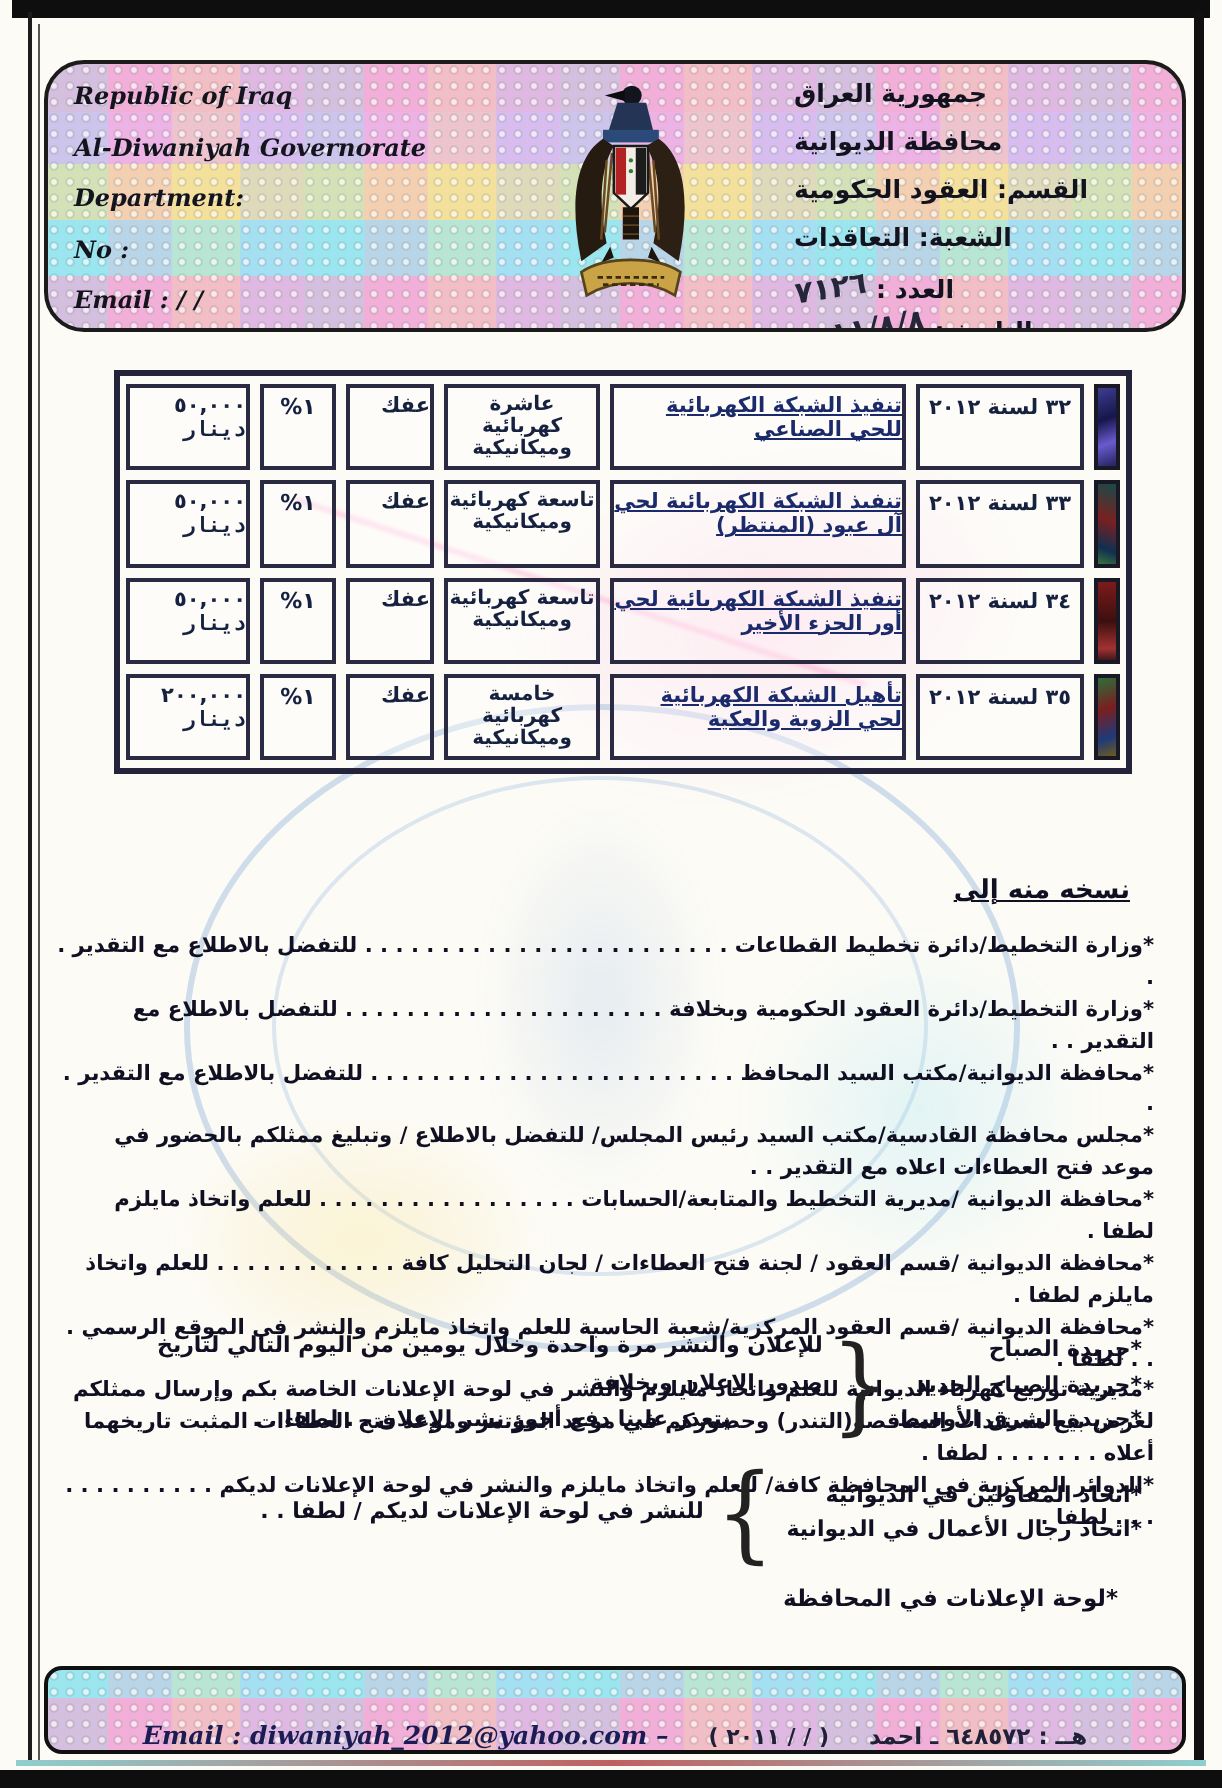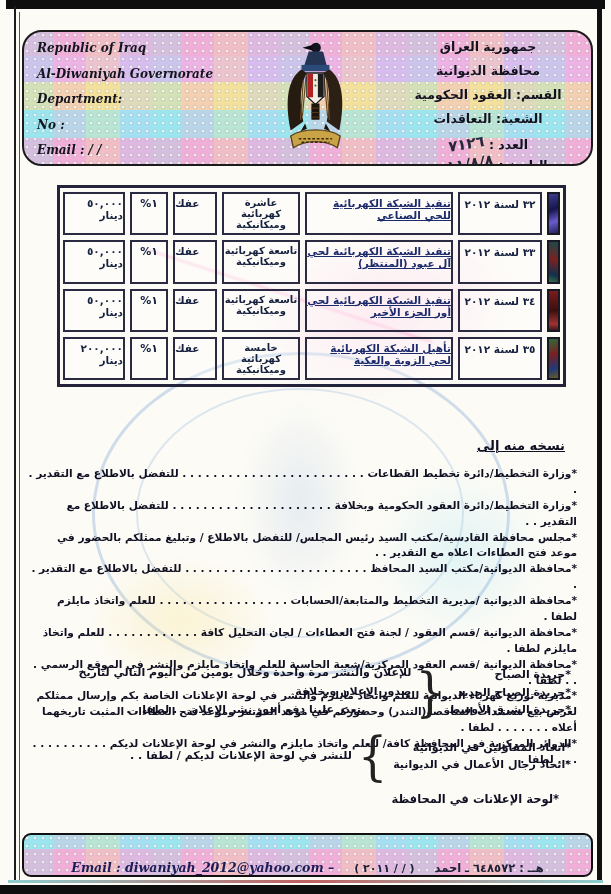--- a/index.html
+++ b/index.html
@@ -26,21 +26,21 @@
         rgba(252,224,132,.50) 62px 96px, rgba(162,192,250,.42) 96px 128px);
     background-size:8px 8px,auto,auto;
   }
   
   .header-box{position:absolute;left:22px;top:30px;width:571px;height:136px;
       border:2px solid #1b1b1b;border-radius:20px;overflow:hidden;display:flex;box-sizing:border-box;}
   .hdr-en{width:196px;padding:9px 0 0 13px;font-family:"DejaVu Serif",serif;
       font-style:italic;font-weight:bold;font-size:12px;color:#14141e;}
   .hdr-en div{margin-bottom:11.5px;white-space:nowrap;}
   .hdr-emblem{flex:1;display:flex;justify-content:center;align-items:flex-start;padding-top:7px;}
-  .hdr-ar{width:182px;padding:7px 12px 0 0;direction:rtl;text-align:center;
+  .hdr-ar{width:182px;padding:7px 12px 0 0;direction:rtl;text-align:left;
       font-weight:bold;font-size:12.5px;color:#131320;}
   .hdr-ar .ar-line{margin-bottom:9px;white-space:nowrap;}
   .ar-meta{margin-bottom:0;white-space:nowrap;height:21px;}
   .handwrite{display:inline-block;direction:ltr;unicode-bidi:isolate;
       transform:rotate(-9deg) skewX(-7deg);font-size:15px;font-weight:600;color:#26263a;}
   
   .tender-table{position:absolute;left:57px;top:185px;width:509px;height:202px;
       border:3px solid #23233c;box-sizing:border-box;direction:rtl;padding:4px 3px;
       display:flex;flex-direction:column;gap:5px;}
   .t-row{flex:1;display:flex;gap:5px;}
@@ -48,24 +48,24 @@
       font-size:10px;font-weight:bold;color:#16213f;background:rgba(255,255,255,.35);overflow:hidden;}
   .c-strip{width:13px;padding:0;border-color:#191926;}
   .s0{background:linear-gradient(160deg,#3d3d90,#16164c 40%,#6a5acd 70%,#23235e);}
   .s1{background:linear-gradient(200deg,#174a4a,#7a2020 45%,#103050 80%,#3a7040);}
   .s2{background:linear-gradient(180deg,#7c1b1b,#3c0f0f 50%,#a23232 85%,#401818);}
   .s3{background:linear-gradient(160deg,#2c6e3a,#7a1f1f 40%,#1f3a7a 75%,#6e5a1f);}
   .c-id{width:84px;text-align:center;font-size:10.5px;padding-top:4px;}
   .c-desc{flex:1;text-align:right;font-size:10.5px;color:#1b2a6b;padding-top:3px;}
   .c-desc span{text-decoration:underline;}
   .c-grade{width:78px;text-align:center;font-size:10px;padding-top:3px;}
-  .c-dist{width:44px;text-align:left;font-size:10.5px;padding-top:3px;}
+  .c-dist{width:44px;text-align:right;font-size:10.5px;padding-top:3px;}
   .c-pct{width:38px;text-align:center;direction:ltr;font-size:11px;padding-top:3px;}
   .c-amt{width:62px;text-align:right;font-size:10.5px;padding-top:3px;}
-  .amt-cur{}
+  .amt-cur{font-family:Liberation Mono, monospace;}
   
   .stamp-outer{position:absolute;left:92px;top:352px;width:412px;height:318px;
       border:3px solid rgba(120,162,212,.34);border-radius:50%;}
   .stamp-inner{position:absolute;left:136px;top:388px;width:324px;height:246px;
       border:2px solid rgba(120,162,212,.24);border-radius:50%;}
   .stamp-core{position:absolute;left:240px;top:400px;width:120px;height:200px;
       background:radial-gradient(closest-side,rgba(120,162,212,.16),transparent);filter:blur(4px);}
   .smudge{position:absolute;pointer-events:none;}
   .sm1{left:250px;top:225px;width:270px;height:170px;transform:rotate(-14deg);
       background:radial-gradient(closest-side,rgba(255,120,190,.20),transparent);filter:blur(6px);}
@@ -213,22 +213,22 @@
         <div class="amt-cur">دينار</div>
       </div>
     </div>
   </div>
 
 <div class="copy">
   <div class="copy-title">نسخه منه إلى</div>
   <div id="copy-lines">
       <div class="copy-line">*وزارة التخطيط/دائرة تخطيط القطاعات . . . . . . . . . . . . . . . . . . . . . . . . للتفضل بالاطلاع مع التقدير . .</div>
       <div class="copy-line">*وزارة التخطيط/دائرة العقود الحكومية وبخلافة . . . . . . . . . . . . . . . . . . . . . للتفضل بالاطلاع مع التقدير . .</div>
+      <div class="copy-line">*محافظة الديوانية/مكتب السيد المحافظ . . . . . . . . . . . . . . . . . . . . . . . . للتفضل بالاطلاع مع التقدير . .</div>
       <div class="copy-line">*مجلس محافظة القادسية/مكتب السيد رئيس المجلس/ للتفضل بالاطلاع / وتبليغ ممثلكم بالحضور في موعد فتح العطاءات اعلاه مع التقدير . .</div>
-      <div class="copy-line">*محافظة الديوانية/مكتب السيد المحافظ . . . . . . . . . . . . . . . . . . . . . . . . للتفضل بالاطلاع مع التقدير . .</div>
       <div class="copy-line">*محافظة الديوانية /مديرية التخطيط والمتابعة/الحسابات . . . . . . . . . . . . . . . . . للعلم واتخاذ مايلزم لطفا .</div>
       <div class="copy-line">*محافظة الديوانية /قسم العقود / لجنة فتح العطاءات / لجان التحليل كافة . . . . . . . . . . . . للعلم واتخاذ مايلزم لطفا .</div>
       <div class="copy-line">*محافظة الديوانية /قسم العقود المركزية/شعبة الحاسبة للعلم واتخاذ مايلزم والنشر في الموقع الرسمي . . . لطفا .</div>
       <div class="copy-line">*مديرية توزيع كهرباء الديوانية للعلم واتخاذ مايلزم والنشر في لوحة الإعلانات الخاصة بكم وإرسال ممثلكم لغرض بيع مستندات المناقصة(التندر) وحضوركم في موعد المؤتمر وموعد فتح العطاءات المثبت تاريخهما أعلاه . . . . . . . لطفا .</div>
       <div class="copy-line">*الدوائر المركزية في المحافظة كافة/ للعلم واتخاذ مايلزم والنشر في لوحة الإعلانات لديكم . . . . . . . . . . . . . لطفا .</div>
     </div>
 </div>
 
 <div class="group papers">
   <div class="g-names">

